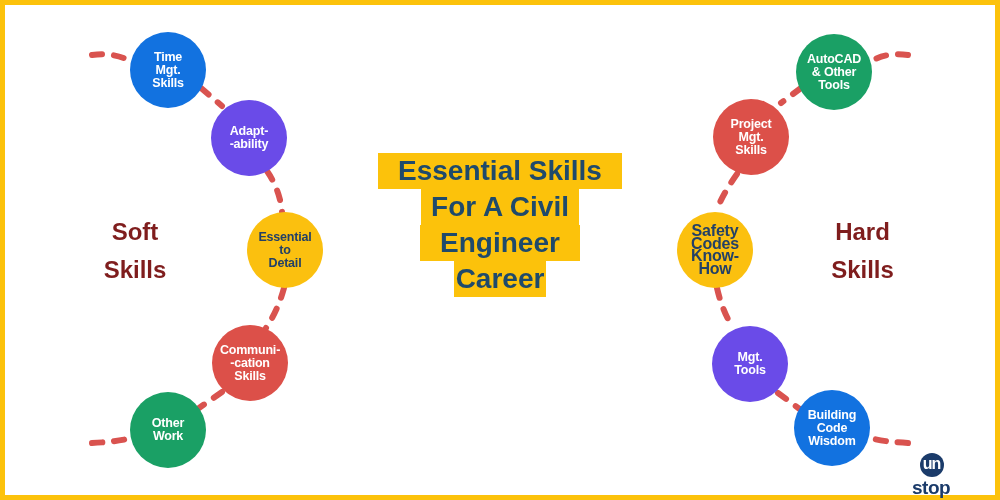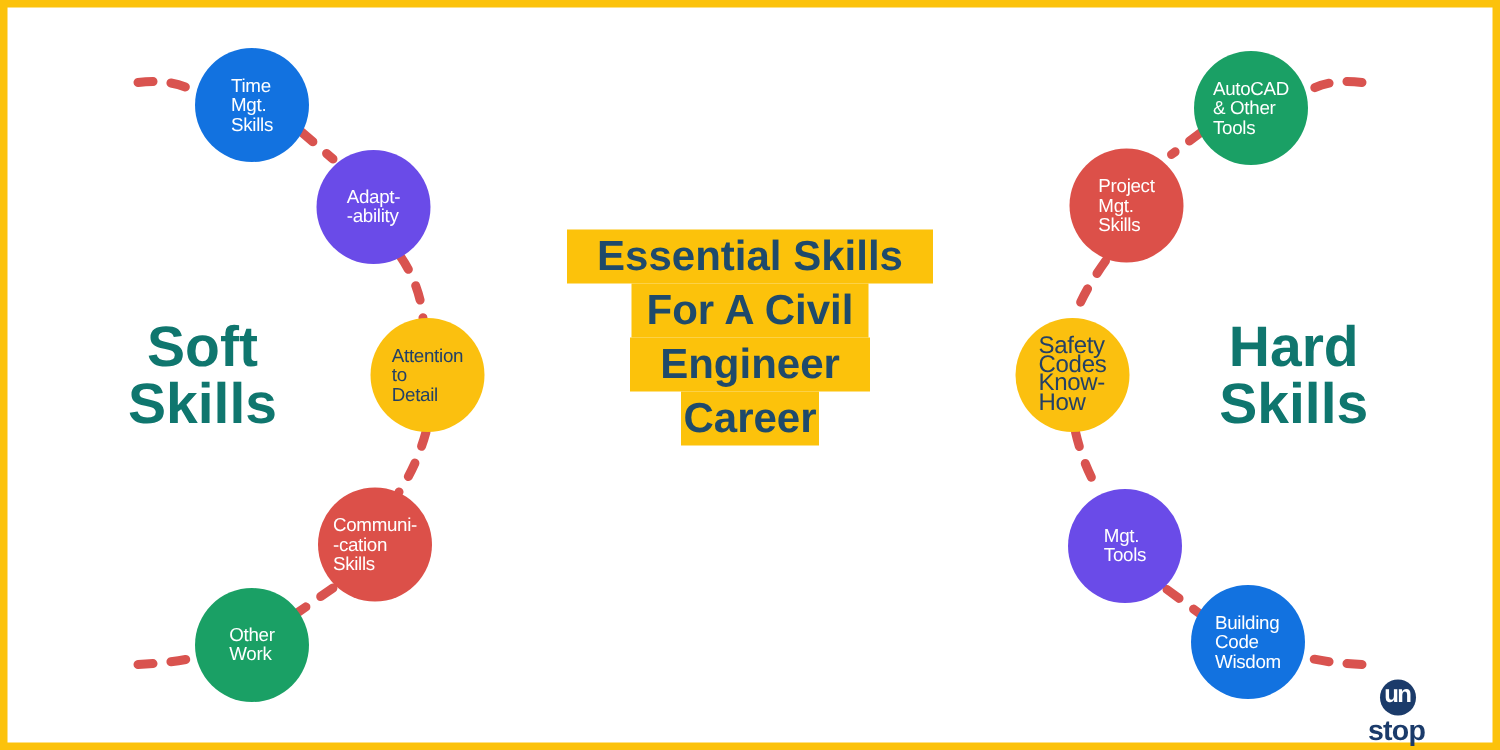--- a/index.html
+++ b/index.html
@@ -1,21 +1,21 @@
 <!DOCTYPE html>
 <html><head>
 <meta charset="utf-8">
 <style>
   html, body { margin: 0; padding: 0; }
   body { width: 1000px; height: 500px; overflow: hidden; background: #ffffff; font-family: "Liberation Sans", sans-serif; }
   .frame { position: absolute; left: 0; top: 0; width: 1000px; height: 500px; box-sizing: border-box; border: 5px solid #fcc20b; background: #ffffff; }
   svg.lines { position: absolute; left: 0; top: 0; width: 1000px; height: 500px; }
-  .node { position: absolute; width: 76px; height: 76px; border-radius: 50%; display: flex; align-items: center; justify-content: center; font-weight: normal; font-size: 12.5px; line-height: 13px; color: #ffffff; box-sizing: border-box; padding: 0 2px; white-space: pre-line; letter-spacing: -0.2px; }
+  .node { position: absolute; width: 76px; height: 76px; border-radius: 50%; display: flex; align-items: center; justify-content: center; text-align: center; font-weight: bold; font-size: 12.5px; line-height: 13px; color: #ffffff; box-sizing: border-box; padding: 0 2px; white-space: pre-line; letter-spacing: -0.2px; }
   .node.dark { color: #234066; }
-  .heading { position: absolute; font-weight: bold; font-size: 38px; line-height: 38px; color: #0f766e; text-align: center; white-space: pre-line; }
+  .heading { position: absolute; font-weight: bold; font-size: 24px; line-height: 38px; color: #7f1d1d; text-align: center; white-space: pre-line; }
   .title-wrap { position: absolute; left: 376px; top: 153px; width: 248px; text-align: center; }
   .title-line { display: inline-block; background: #fcc20b; color: #1f4a6b; font-weight: bold; font-size: 28px; line-height: 36px; padding: 0 20px; margin: 0; }
   .title-row { display: block; height: 36px; }
   .logo { position: absolute; left: 913px; top: 453px; display: flex; align-items: center; flex-direction: column; }
   .logo-circle { width: 24px; height: 24px; border-radius: 50%; background: #1b3b6a; color: #fff; font-weight: bold; font-size: 16px; line-height: 22px; text-align: center; letter-spacing: -1px; }
   .logo-text { color: #1b3b6a; font-weight: bold; font-size: 19px; margin-left: -1px; letter-spacing: -0.5px; }
 </style>
 </head>
 <body>
 
@@ -43,21 +43,21 @@
 <div class="heading" style="left:80px; top:213px; width:110px;">Soft
 Skills</div>
 <div class="heading" style="left:805px; top:213px; width:115px;">Hard
 Skills</div>
 
 <div class="node" style="left:130px; top:32px; background:#1272e0;">Time
 Mgt.
 Skills</div>
 <div class="node" style="left:211px; top:100px; background:#6a4be8;">Adapt-
 -ability</div>
-<div class="node dark" style="left:247px; top:212px; background:#fbc00f;">Attention
+<div class="node dark" style="left:247px; top:212px; background:#fbc00f;">Essential
 to
 Detail</div>
 <div class="node" style="left:212px; top:325px; background:#dc5049;">Communi-
 -cation
 Skills</div>
 <div class="node" style="left:130px; top:392px; background:#1aa065;">Other
 Work</div>
 
 <div class="node" style="left:796px; top:34px; background:#1aa065;">AutoCAD
 &amp; Other

